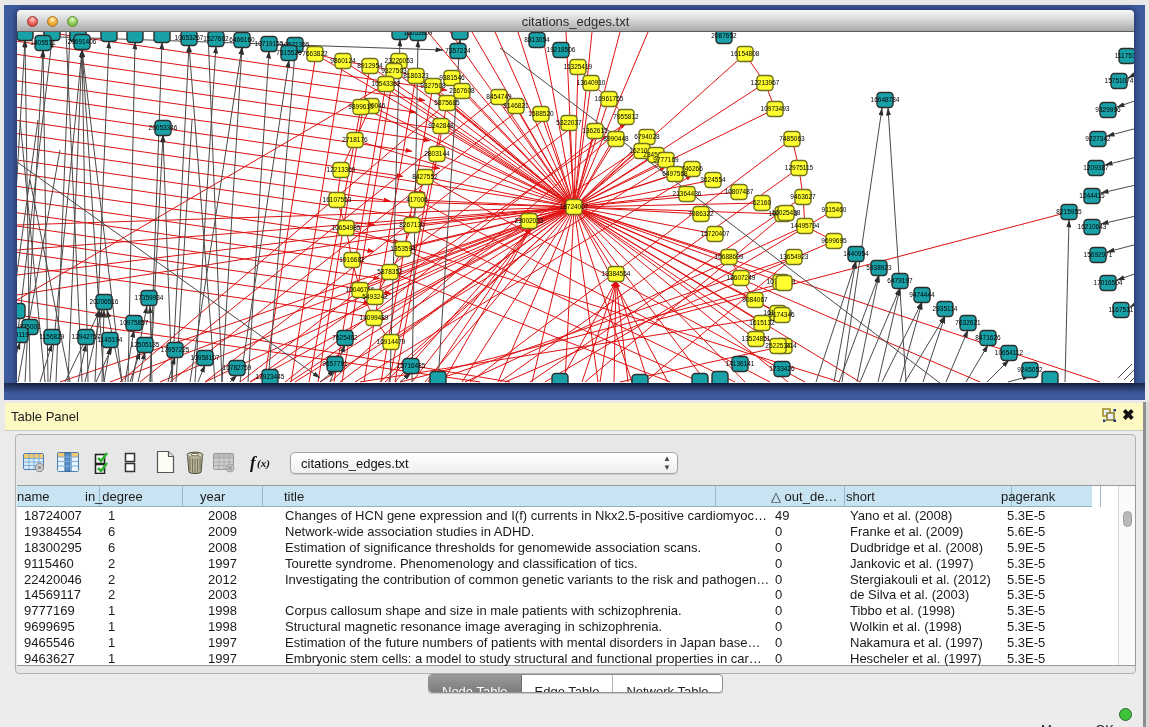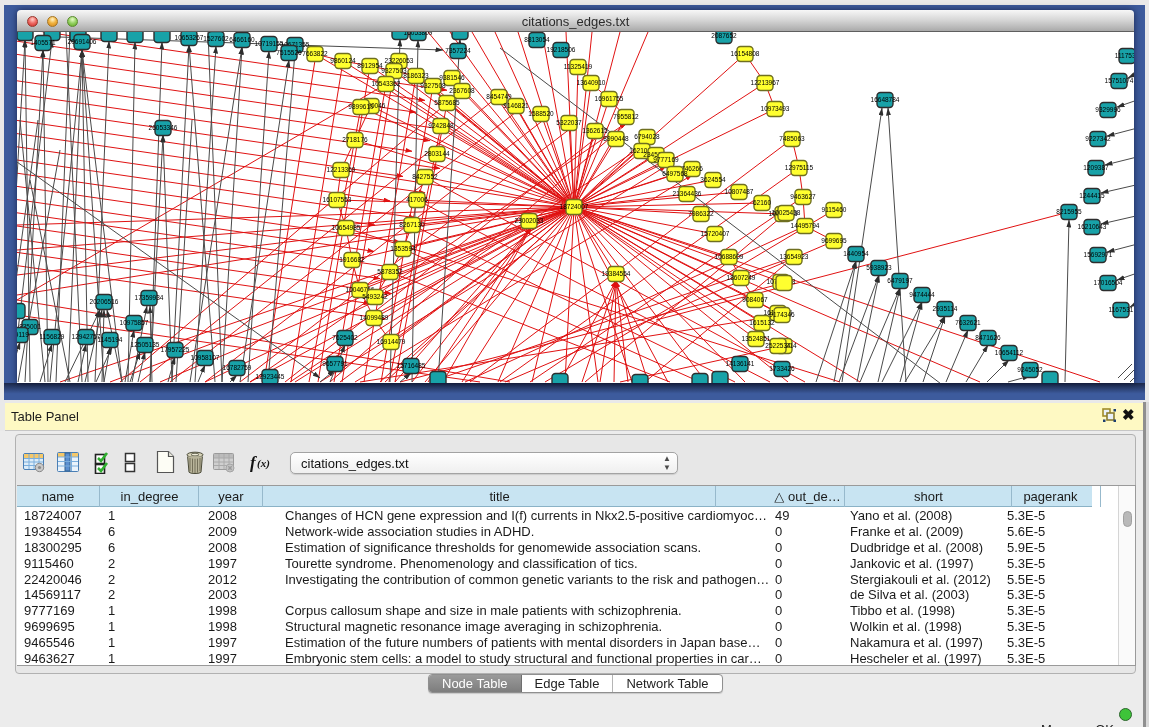--- a/index.html
+++ b/index.html
@@ -26,33 +26,33 @@
  border:1px solid #b1b1b1;border-radius:4px}
 .tbicon{position:absolute;top:15px}
 #dropdown{position:absolute;left:274px;top:17px;width:388px;height:22px;border:1px solid #a3a3a3;
  border-radius:5px;background:linear-gradient(#fff,#efefef);box-shadow:0 1px 1px rgba(0,0,0,.12);}
 #dropdown .lbl{position:absolute;left:10px;top:3px;font-size:13px;color:#111}
 #dropdown .arr{position:absolute;right:6px;top:1px;font-size:8px;color:#4a4a4a;line-height:9px;text-align:center}
 #tablewrap{position:absolute;left:1px;top:50px;width:1119px;height:181px;background:#fff;
  border:1px solid #9a9a9a;border-left:none;border-top:1px solid #9a9a9a}
 #thead{position:absolute;left:0;top:0;width:1075px;height:21px;background:#c8e4f2;
  border-bottom:1px solid #8ab2c6}
-.th{position:absolute;top:0;height:21px;font-size:13px;color:#1a1a1a;text-align:center;
+.th{position:absolute;top:0;height:21px;font-size:13px;color:#1a1a1a;
  line-height:21px;border-right:1px solid #97b9cc}
 #tbody{position:absolute;left:0;top:22px;width:1075px}
 .tr{position:relative;height:15.9px;font-size:13px;color:#1a1a1a;white-space:nowrap}
 .c{position:absolute;top:0;height:16px;line-height:16px;overflow:hidden}
 .c0{left:7px;width:80px}.c1{left:91px;width:90px}.c2{left:191px;width:80px}
 .c3{left:268px;width:484px}.c4{left:758px;width:70px}.c5{left:833px;width:150px}
 .c6{left:990px;width:90px}
 #vscroll{position:absolute;right:0;top:0;width:17px;height:179px;background:#fafafa;border-left:1px solid #d5d5d5}
 #vthumb{position:absolute;left:4px;top:25px;width:9px;height:16px;background:#b9b9b9;border-radius:5px;border:1px solid #a0a0a0}
 #tabs{position:absolute;left:428px;top:243px;height:19px;display:flex;border:1px solid #8f8f8f;
  border-radius:4px;overflow:hidden;background:#fff;box-shadow:0 1px 1px rgba(0,0,0,.15)}
-.tab{font-size:13px;line-height:18px;padding:0 13px;color:#222;border-right:1px solid #b5b5b5}
+.tab{font-size:13px;line-height:18px;padding:8px 13px;color:#222;border-right:1px solid #b5b5b5}
 .tab.sel{background:linear-gradient(#9a9a9a,#7d7d7d);color:#fff;border-right:1px solid #6f6f6f}
 .tab:last-child{border-right:none}
 #mem{position:absolute;right:33px;top:291px;font-size:13px;color:#1c1c1c}
 #memdot{position:absolute;right:15px;top:277px;width:13px;height:13px;border-radius:50%;
  background:#3ec439;border:1.5px solid #2c642c}
 </style></head>
 <body>
 <div id="frame"></div>
 <div id="winsh"></div>
 <div id="win">
@@ -705,21 +705,21 @@
           <text x="1" y="18" font-family="Liberation Serif, serif" font-style="italic" font-weight="bold" font-size="17" fill="#111">f</text>
           <text x="8" y="17" font-family="Liberation Serif, serif" font-style="italic" font-weight="bold" font-size="11" fill="#111">(x)</text>
         </svg></div>
     <div id="dropdown">
         <span class="lbl">citations_edges.txt</span>
       <div class="arr">▲<br>▼</div>
       </div>
     <div id="tablewrap">
       <div id="thead">
         <div class="th" style="left:0;width:83px">name</div>
-        <div class="th" style="left:84px;width:98px">in_degree</div>
+        <div class="th" style="left:68px;width:98px">in_degree</div>
         <div class="th" style="left:183px;width:63px">year</div>
         <div class="th" style="left:267px;width:432px">title</div>
         <div class="th" style="left:754px;width:74px">△ out_de…</div>
         <div class="th" style="left:829px;width:166px">short</div>
         <div class="th" style="left:984px;width:100px">pagerank</div>
       </div>
       <div id="tbody">
           <div class="tr">
             <div class="c c0">18724007</div>
             <div class="c c1">1</div>

